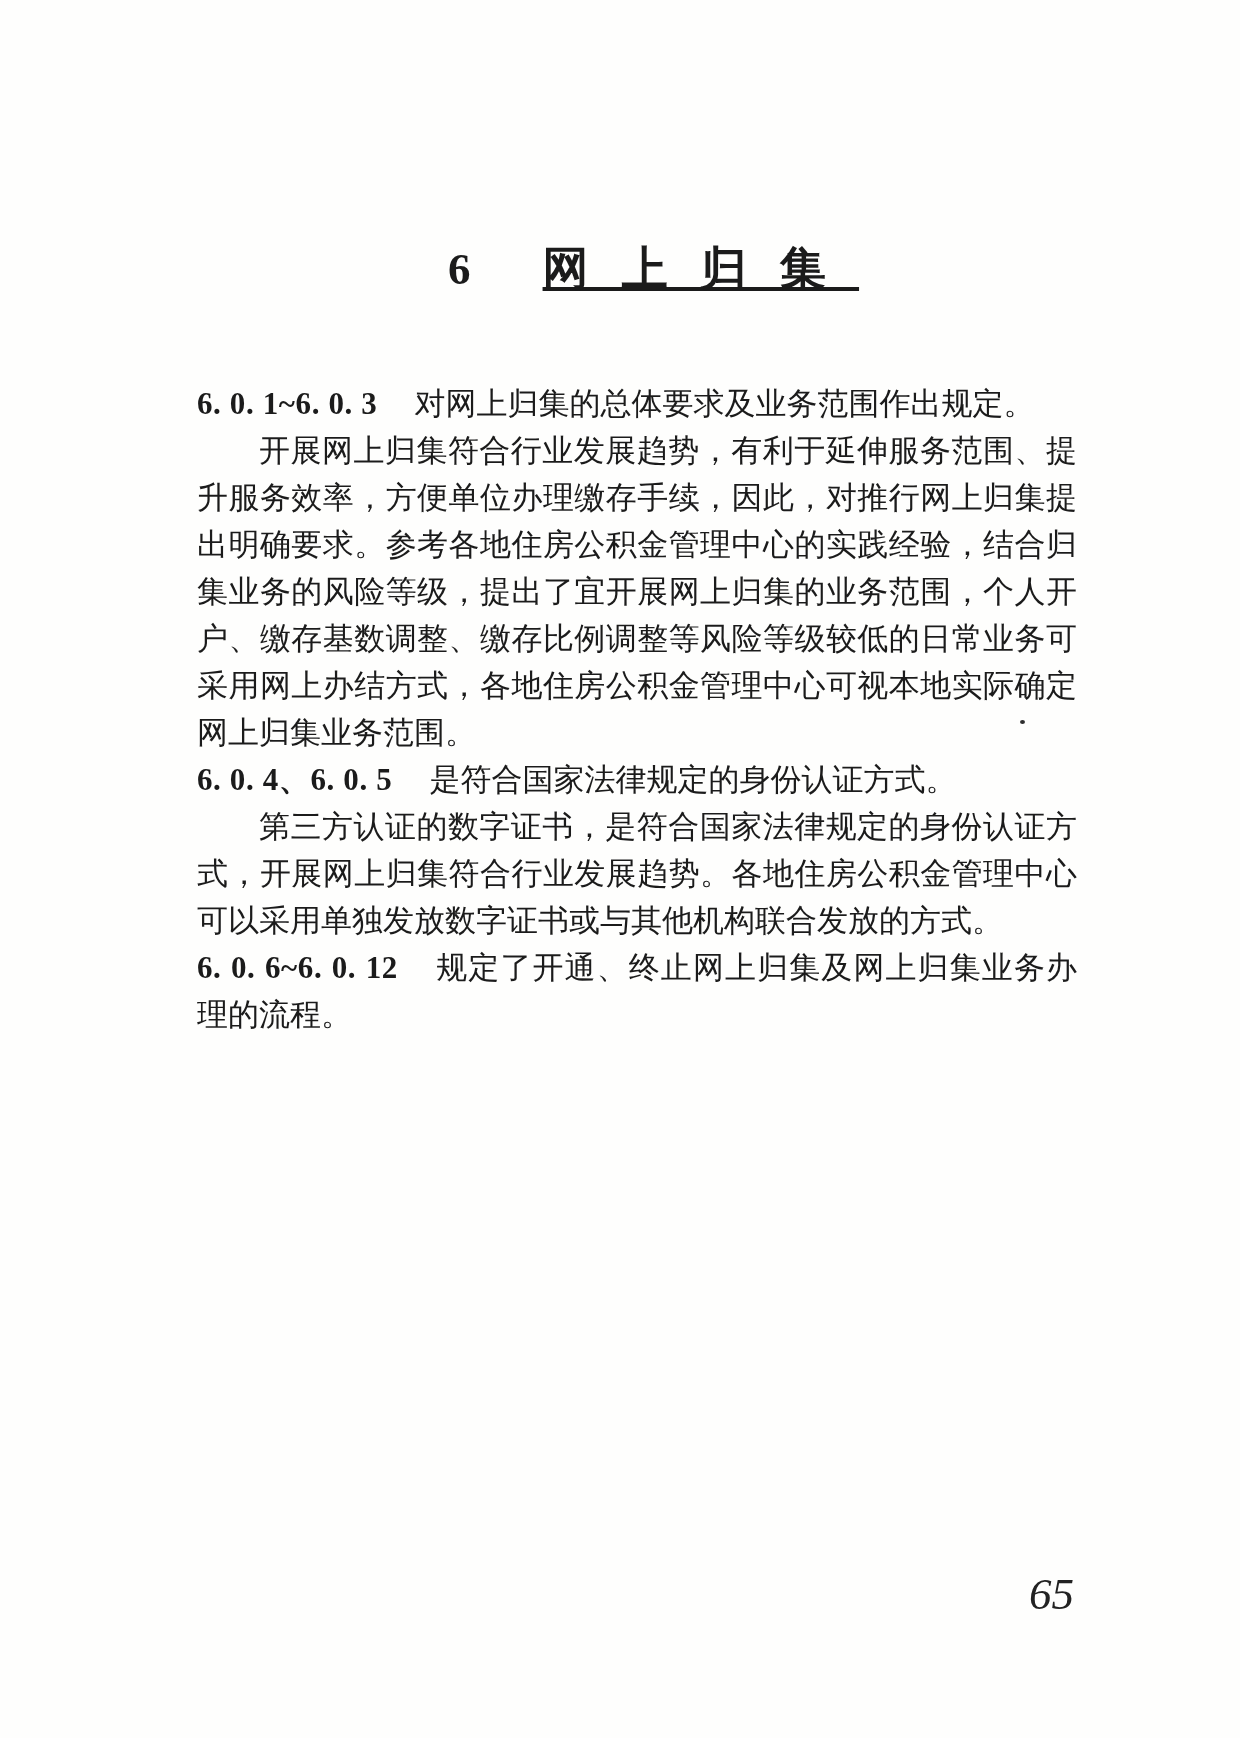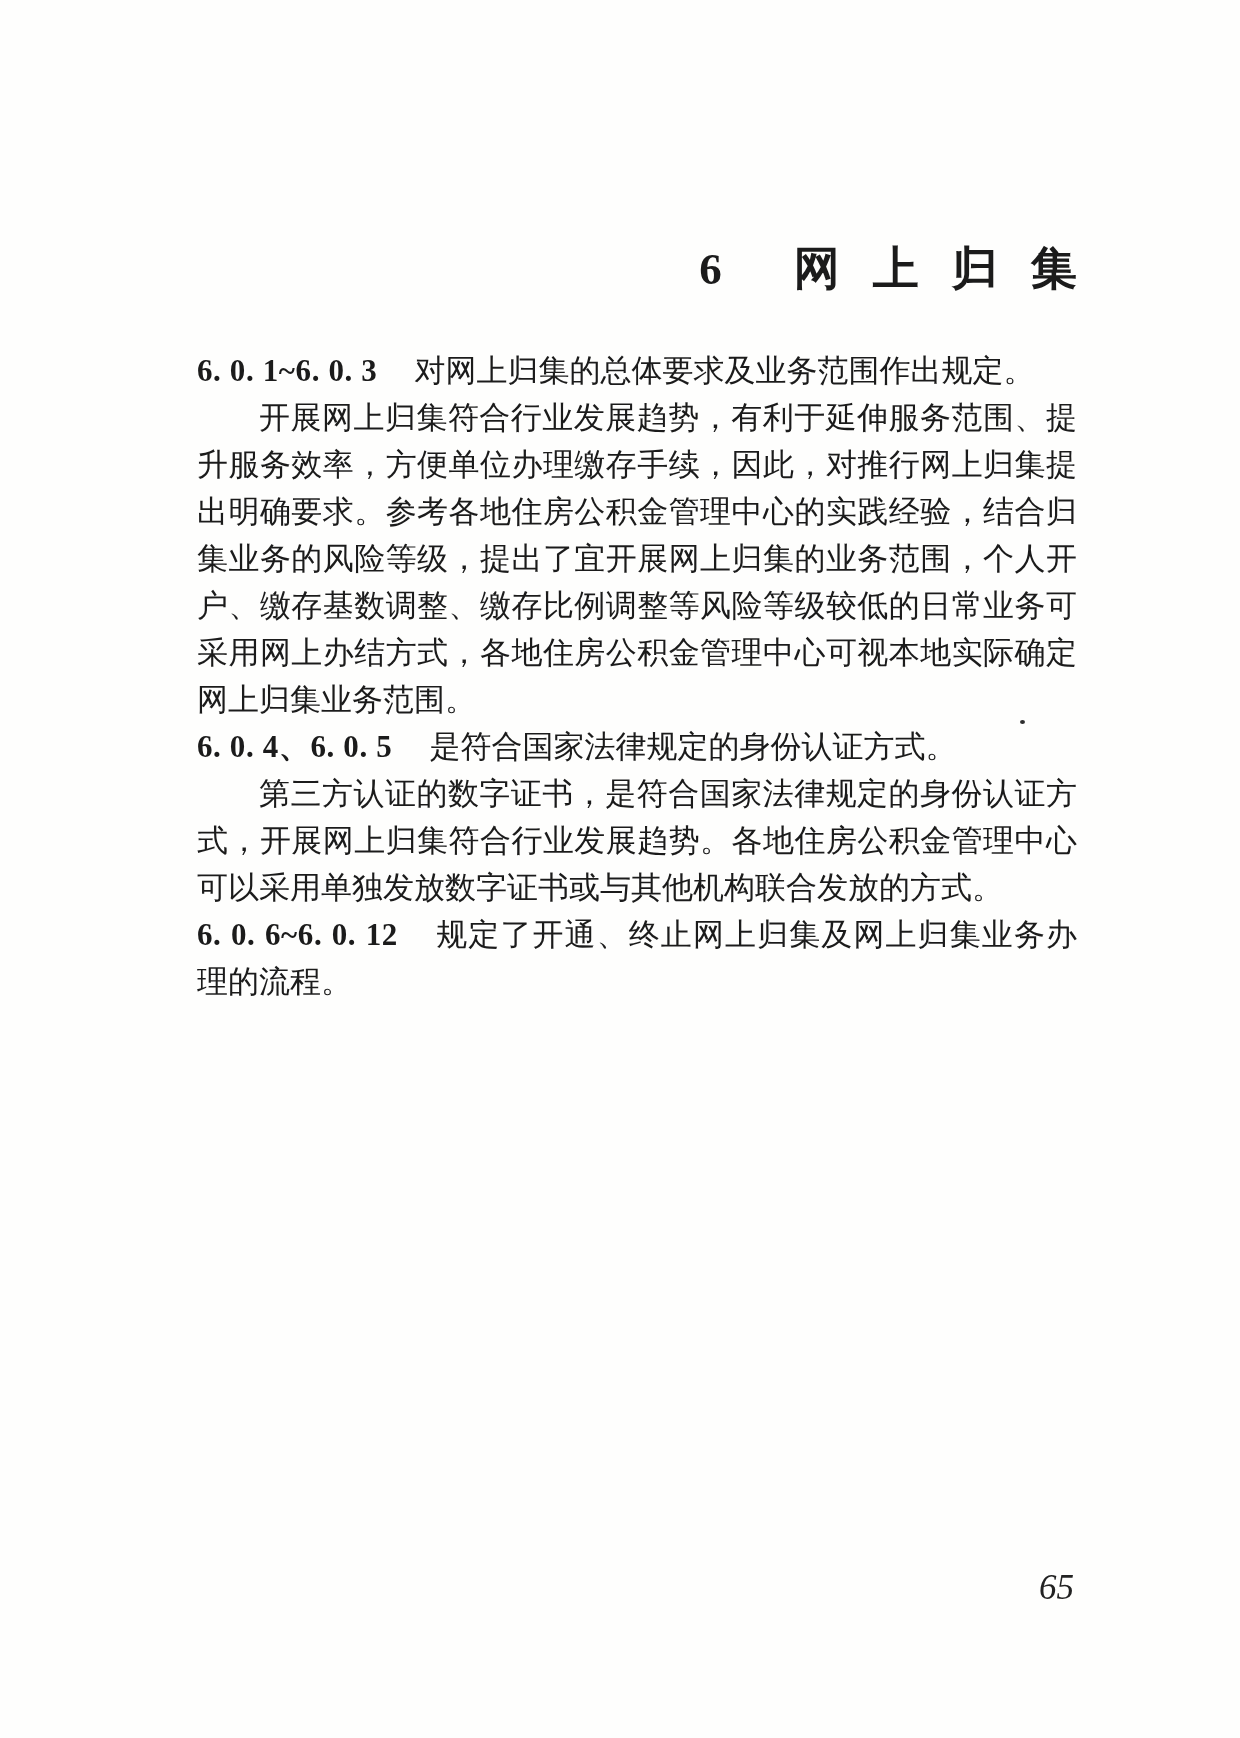--- a/index.html
+++ b/index.html
@@ -16,36 +16,37 @@
   .text-col {
     position: absolute;
     left: 197px;
     top: 0;
     width: 880px;
   }
   .doc-title {
     margin-top: 243px;
     height: 52px;
     line-height: 52px;
-    text-align: right;
+    text-align: center;
     font-weight: bold;
     font-size: 46px;
     white-space: nowrap;
+    text-decoration: underline;
   }
   .title-number {
     display: inline-block;
     margin-right: 72px;
     font-size: 45px;
   }
   .title-text {
     letter-spacing: 0.72em;
     margin-right: -0.72em;
   }
   .doc-body {
-    margin-top: 52px;
+    margin-top: 85px;
     font-size: 31px;
     line-height: 47px;
     text-align: justify;
   }
   .doc-body p { margin: 0; }
   .indent { text-indent: 2em; }
   .entry-label {
     font-weight: bold;
     margin-right: 1.2em;
     letter-spacing: 0.02em;
@@ -56,21 +57,21 @@
     top: 720px;
     width: 5px;
     height: 4px;
     border-radius: 50%;
     background: #2e2e2e;
   }
   .page-number {
     position: absolute;
     top: 1568px;
     right: 166px;
-    font-size: 35px;
+    font-size: 45px;
     font-style: italic;
     color: #222222;
   }
 </style>
 </head>
 <body>
 
 <div class="page">
   <div class="text-col">
 

